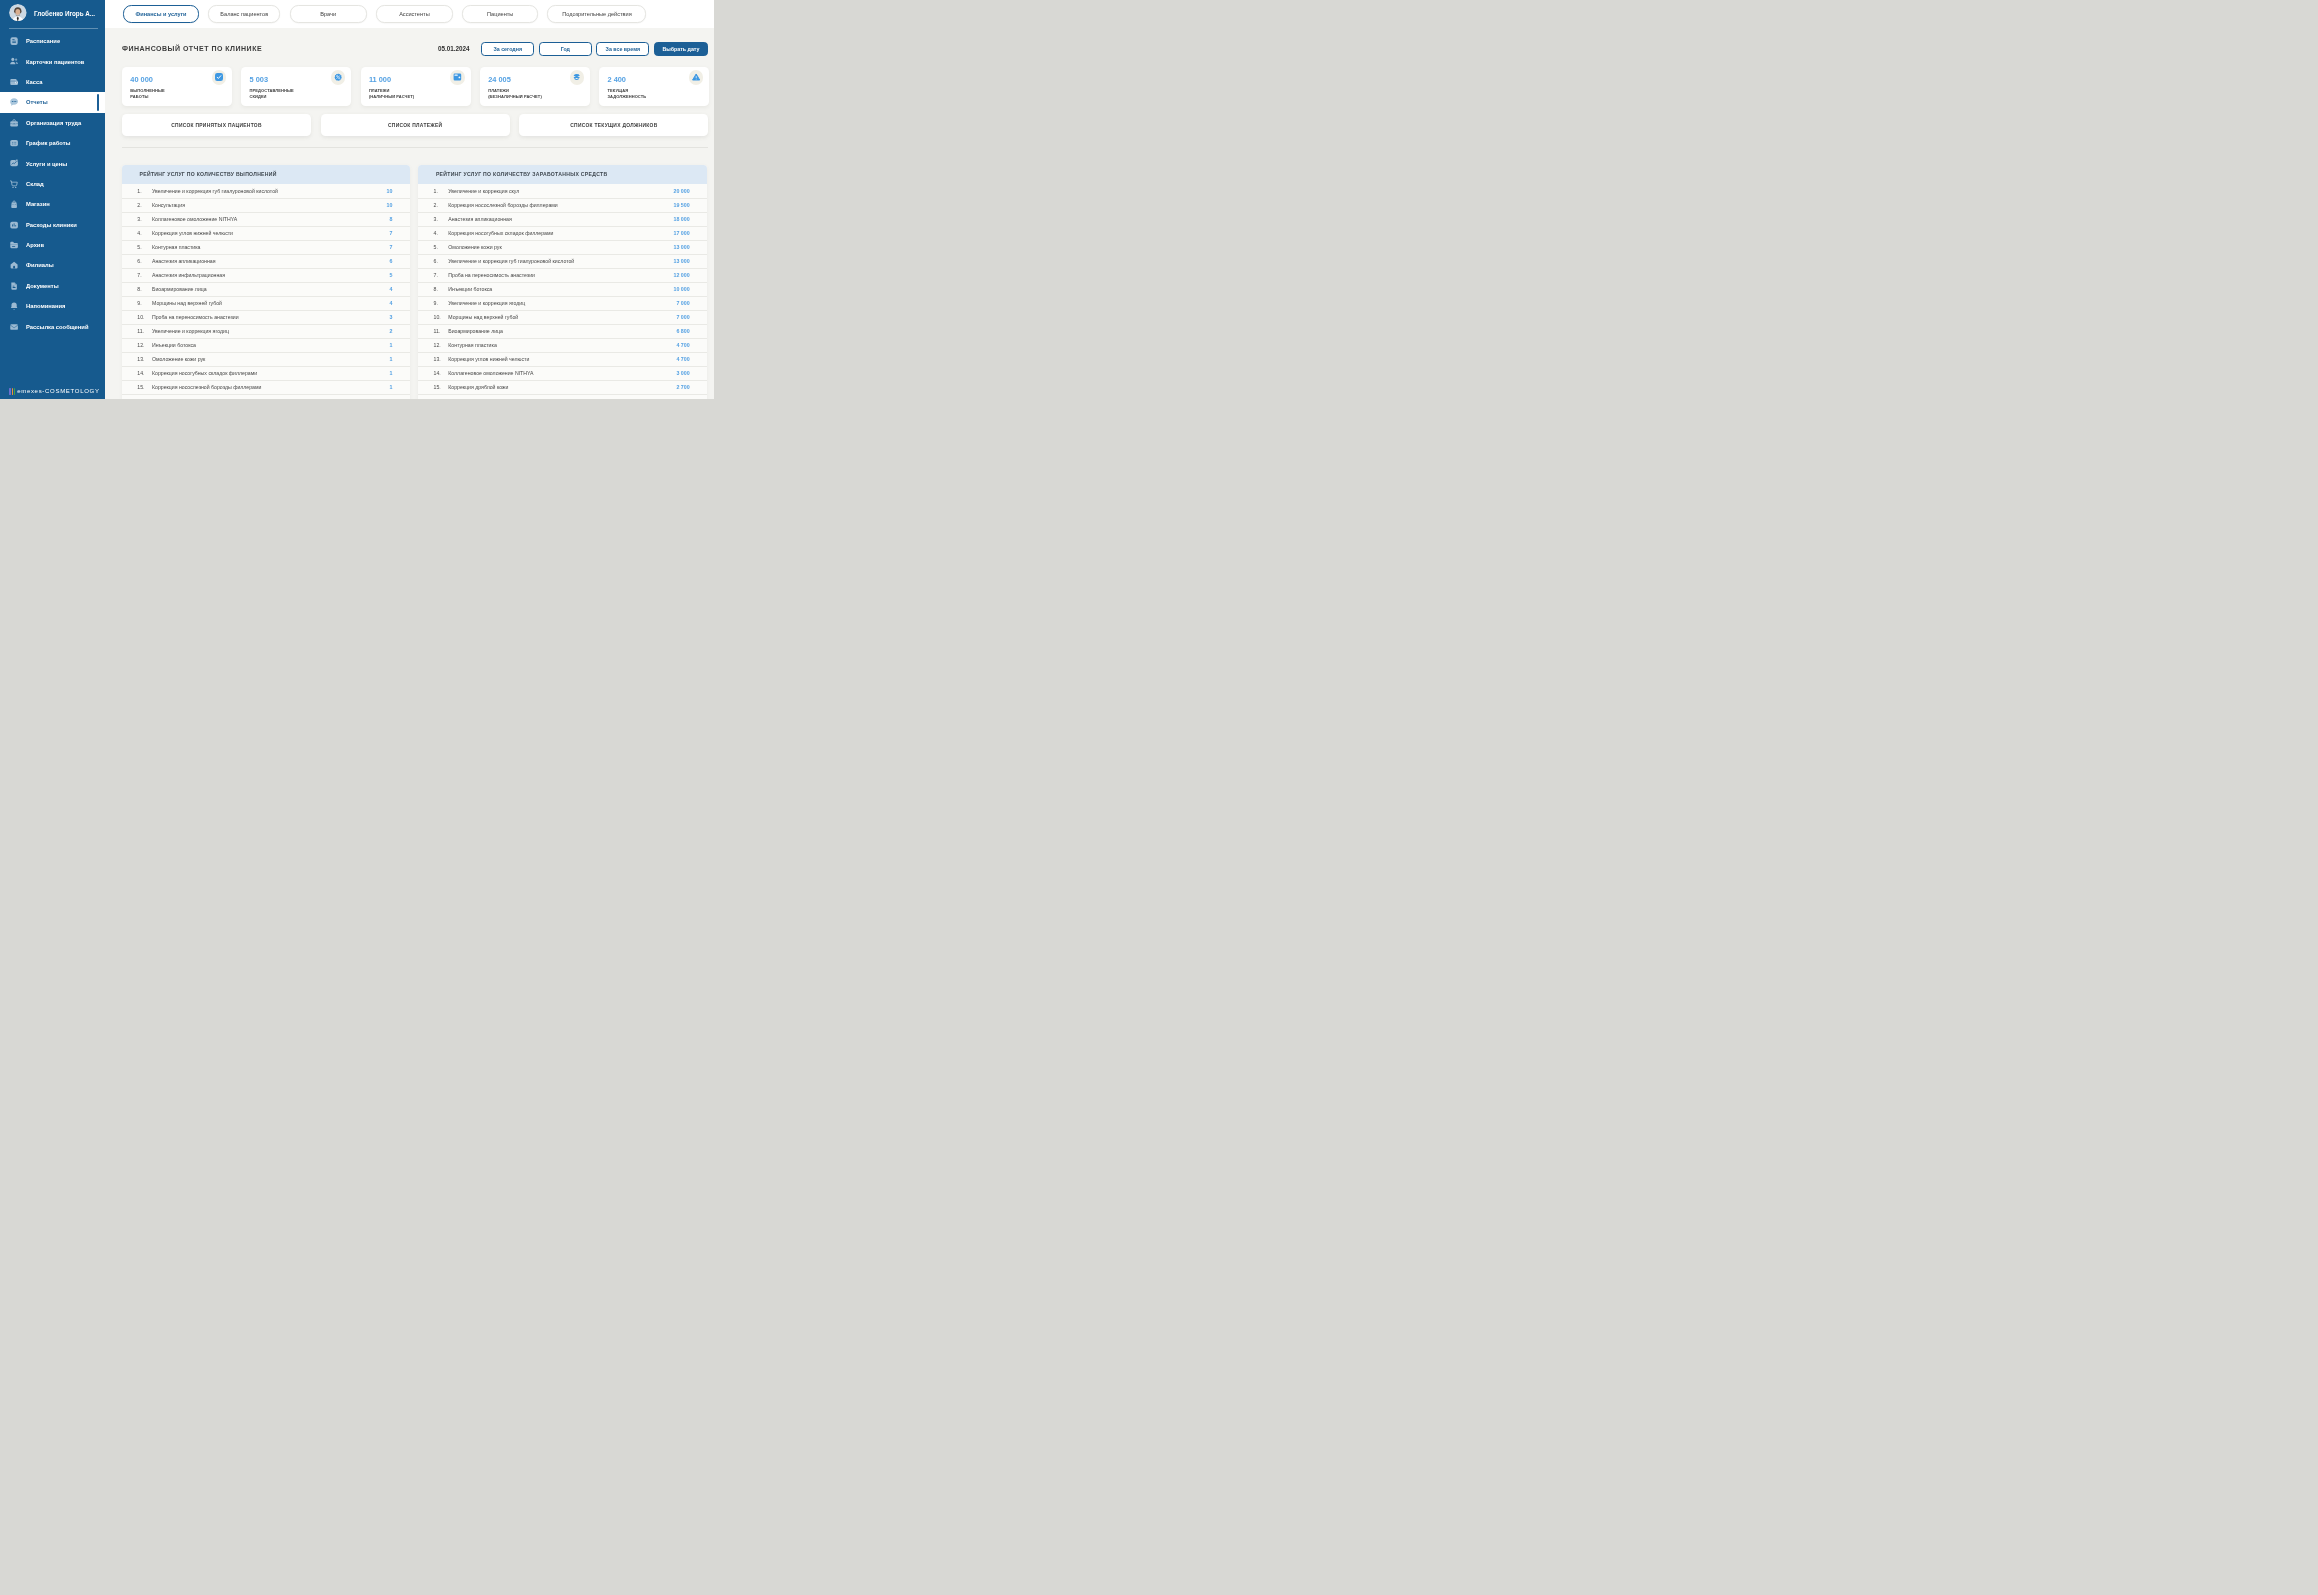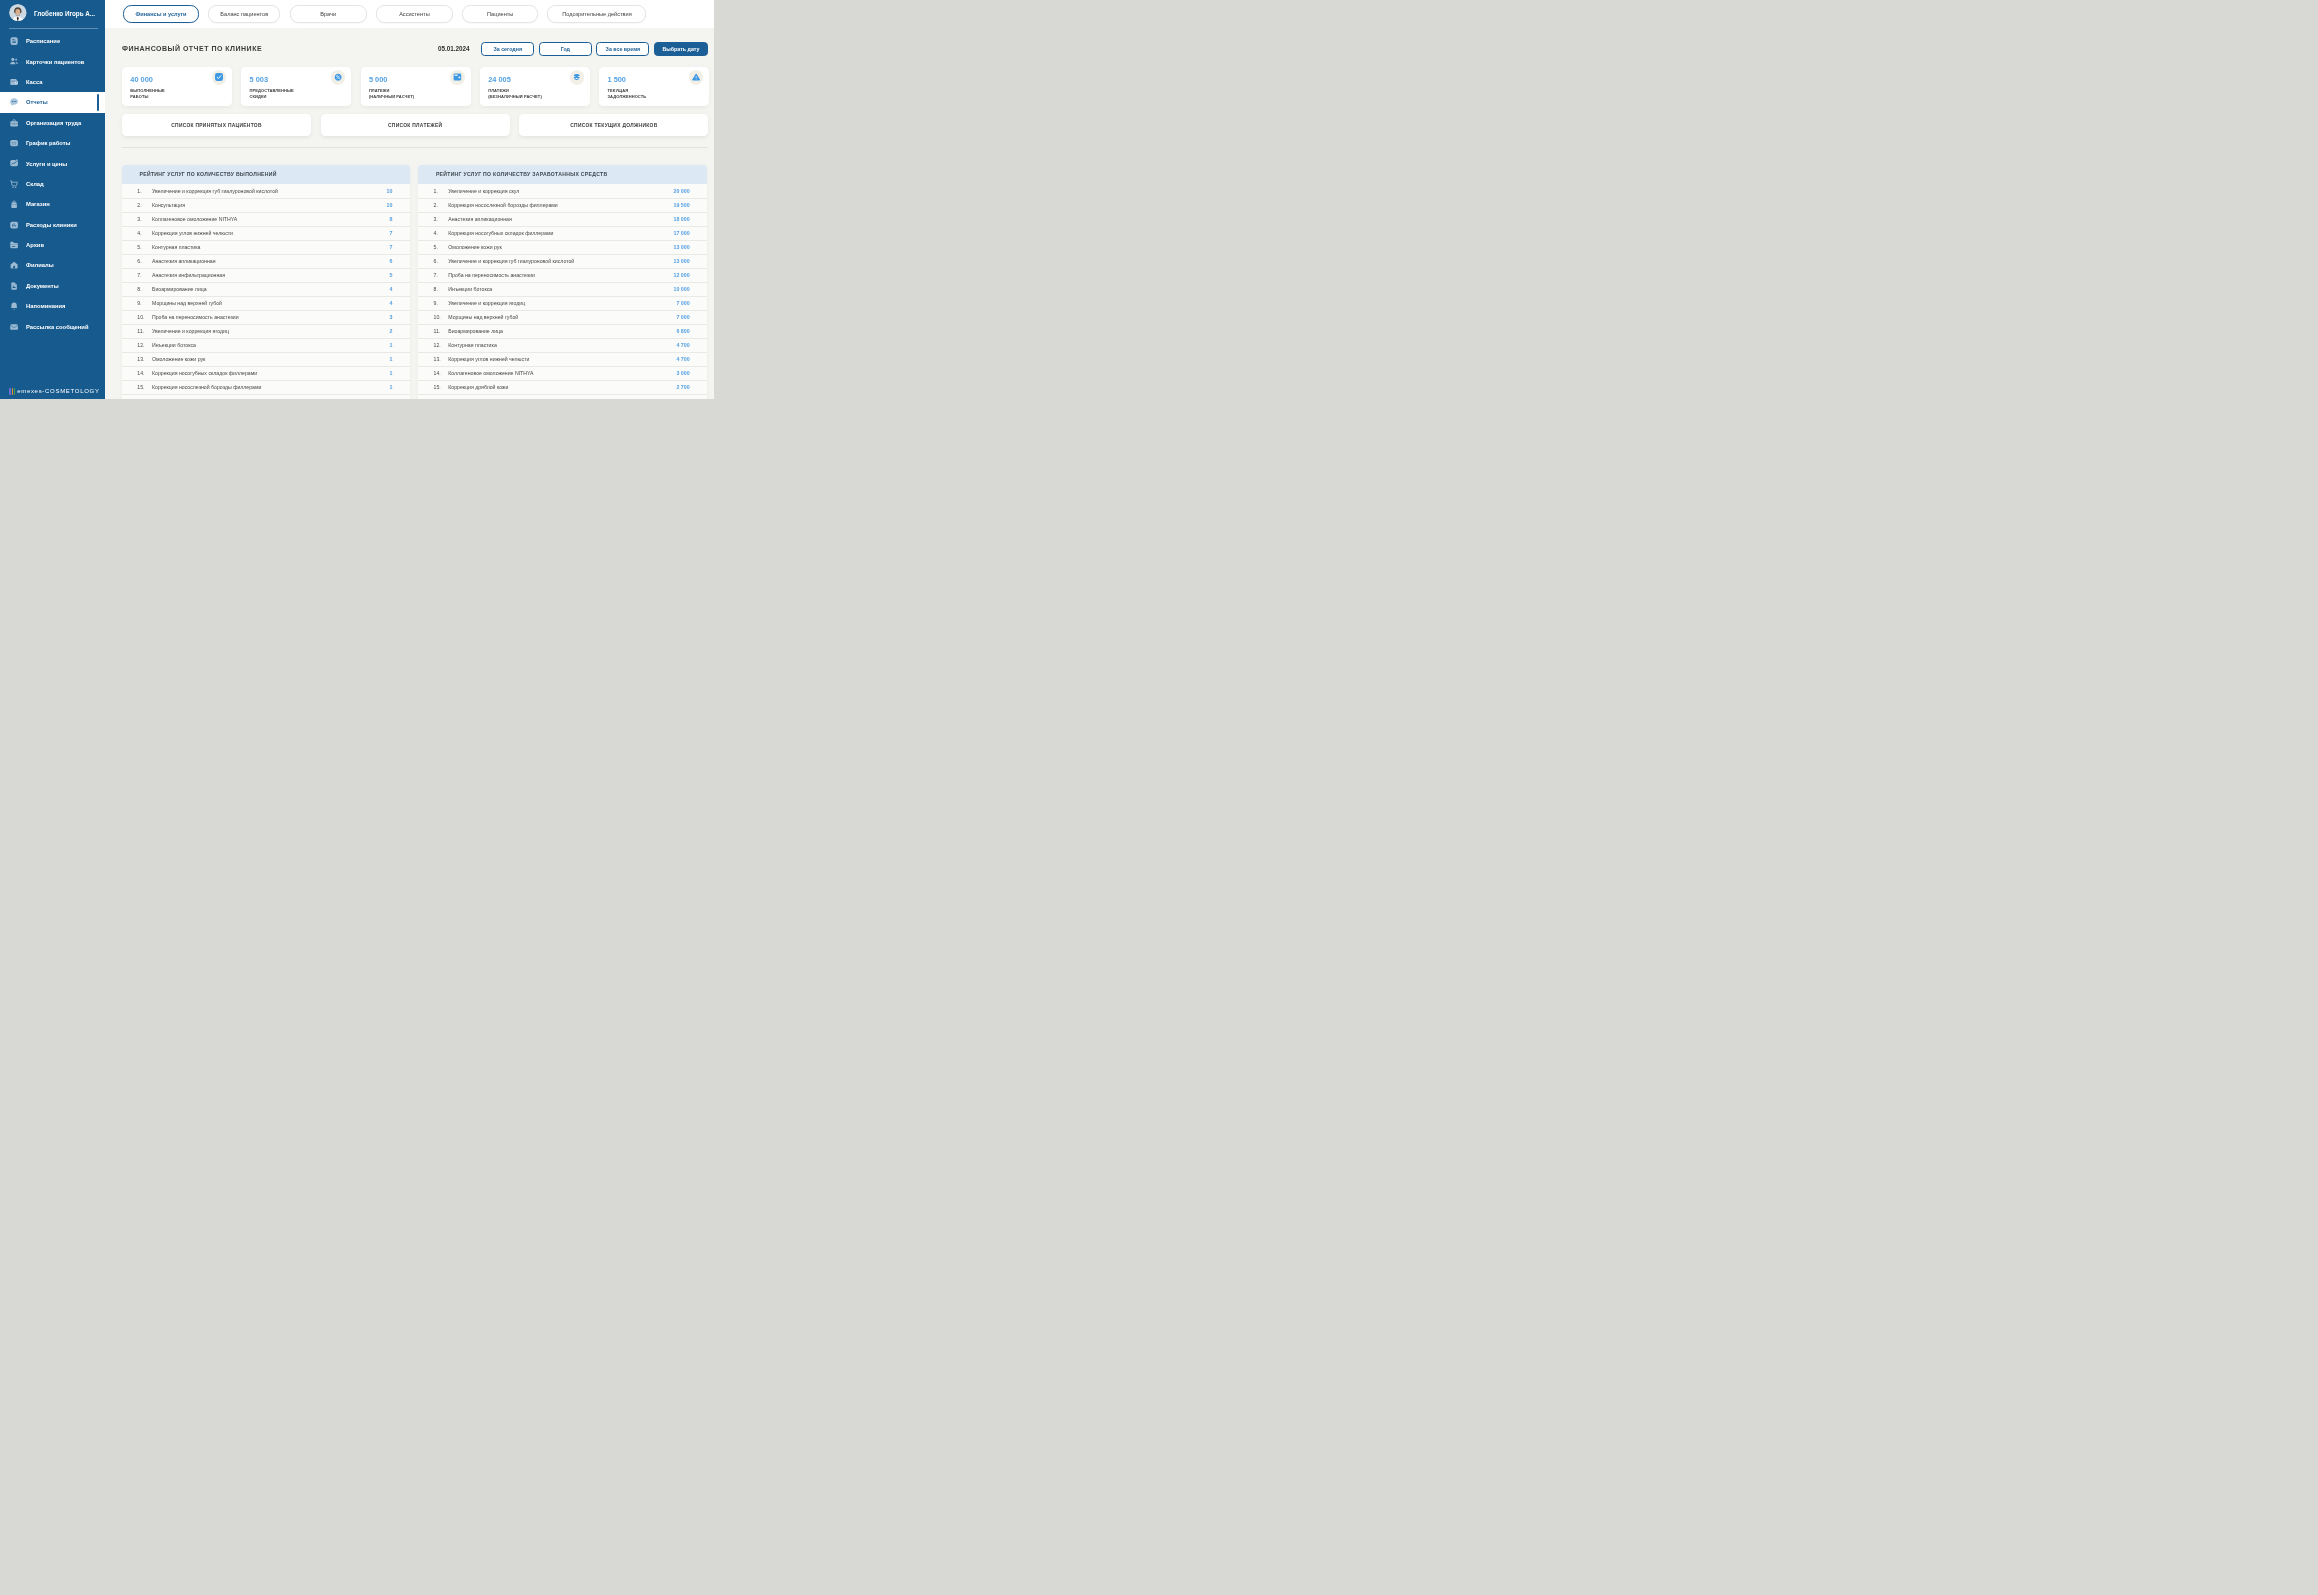--- a/index.html
+++ b/index.html
@@ -348,21 +348,21 @@
               <circle cx="7.4" cy="7.4" r="1.5" fill="none" stroke="#fff" stroke-width="1.4"></circle>
               <circle cx="12.6" cy="12.6" r="1.5" fill="none" stroke="#fff" stroke-width="1.4"></circle>
             </svg>
         </span>
         <span class="stat-label">
           <span>ПРЕДОСТАВЛЕННЫЕ</span><br><span>СКИДКИ</span>
         </span>
       </div>
 
       <div class="stat-card">
-        <span class="stat-value">5 000</span>
+        <span class="stat-value">11 000</span>
         <span class="stat-circle">
           <svg viewBox="0 0 22 20" width="8.8" height="8">
               <path fill="#3e98e2" d="M1.5 4.5A3 3 0 0 1 4.5 1.5h13a3 3 0 0 1 3 3v11a3 3 0 0 1-3 3h-13a3 3 0 0 1-3-3z"></path>
               <rect x="3.5" y="4" width="8.5" height="3" rx="1.5" fill="#fff" opacity=".95"></rect>
               <circle cx="16" cy="11" r="2.2" fill="#fff" opacity=".95"></circle>
             </svg>
         </span>
         <span class="stat-label">
           <span>ПЛАТЕЖИ</span><br><span>(НАЛИЧНЫЙ РАСЧЕТ)</span>
         </span>
@@ -372,21 +372,21 @@
         <span class="stat-value">24 005</span>
         <span class="stat-circle">
             <span class="hryvnia">₴</span>
           </span>
         <span class="stat-label">
           <span>ПЛАТЕЖИ</span><br><span>(БЕЗНАЛИЧНЫЙ РАСЧЕТ)</span>
         </span>
       </div>
 
       <div class="stat-card">
-        <span class="stat-value">1 500</span>
+        <span class="stat-value">2 400</span>
         <span class="stat-circle">
           <svg viewBox="0 0 22 20" width="8.3" height="8">
               <path d="M11 2L20.5 18h-19z" fill="#3e98e2" stroke="#3e98e2" stroke-width="2.6" stroke-linejoin="round"></path>
               <rect x="10" y="7.2" width="2" height="5.6" rx="1" fill="#fff"></rect>
               <circle cx="11" cy="15.3" r="1.15" fill="#fff"></circle>
             </svg>
         </span>
         <span class="stat-label">
           <span>ТЕКУЩАЯ</span><br><span>ЗАДОЛЖЕННОСТЬ</span>
         </span>

